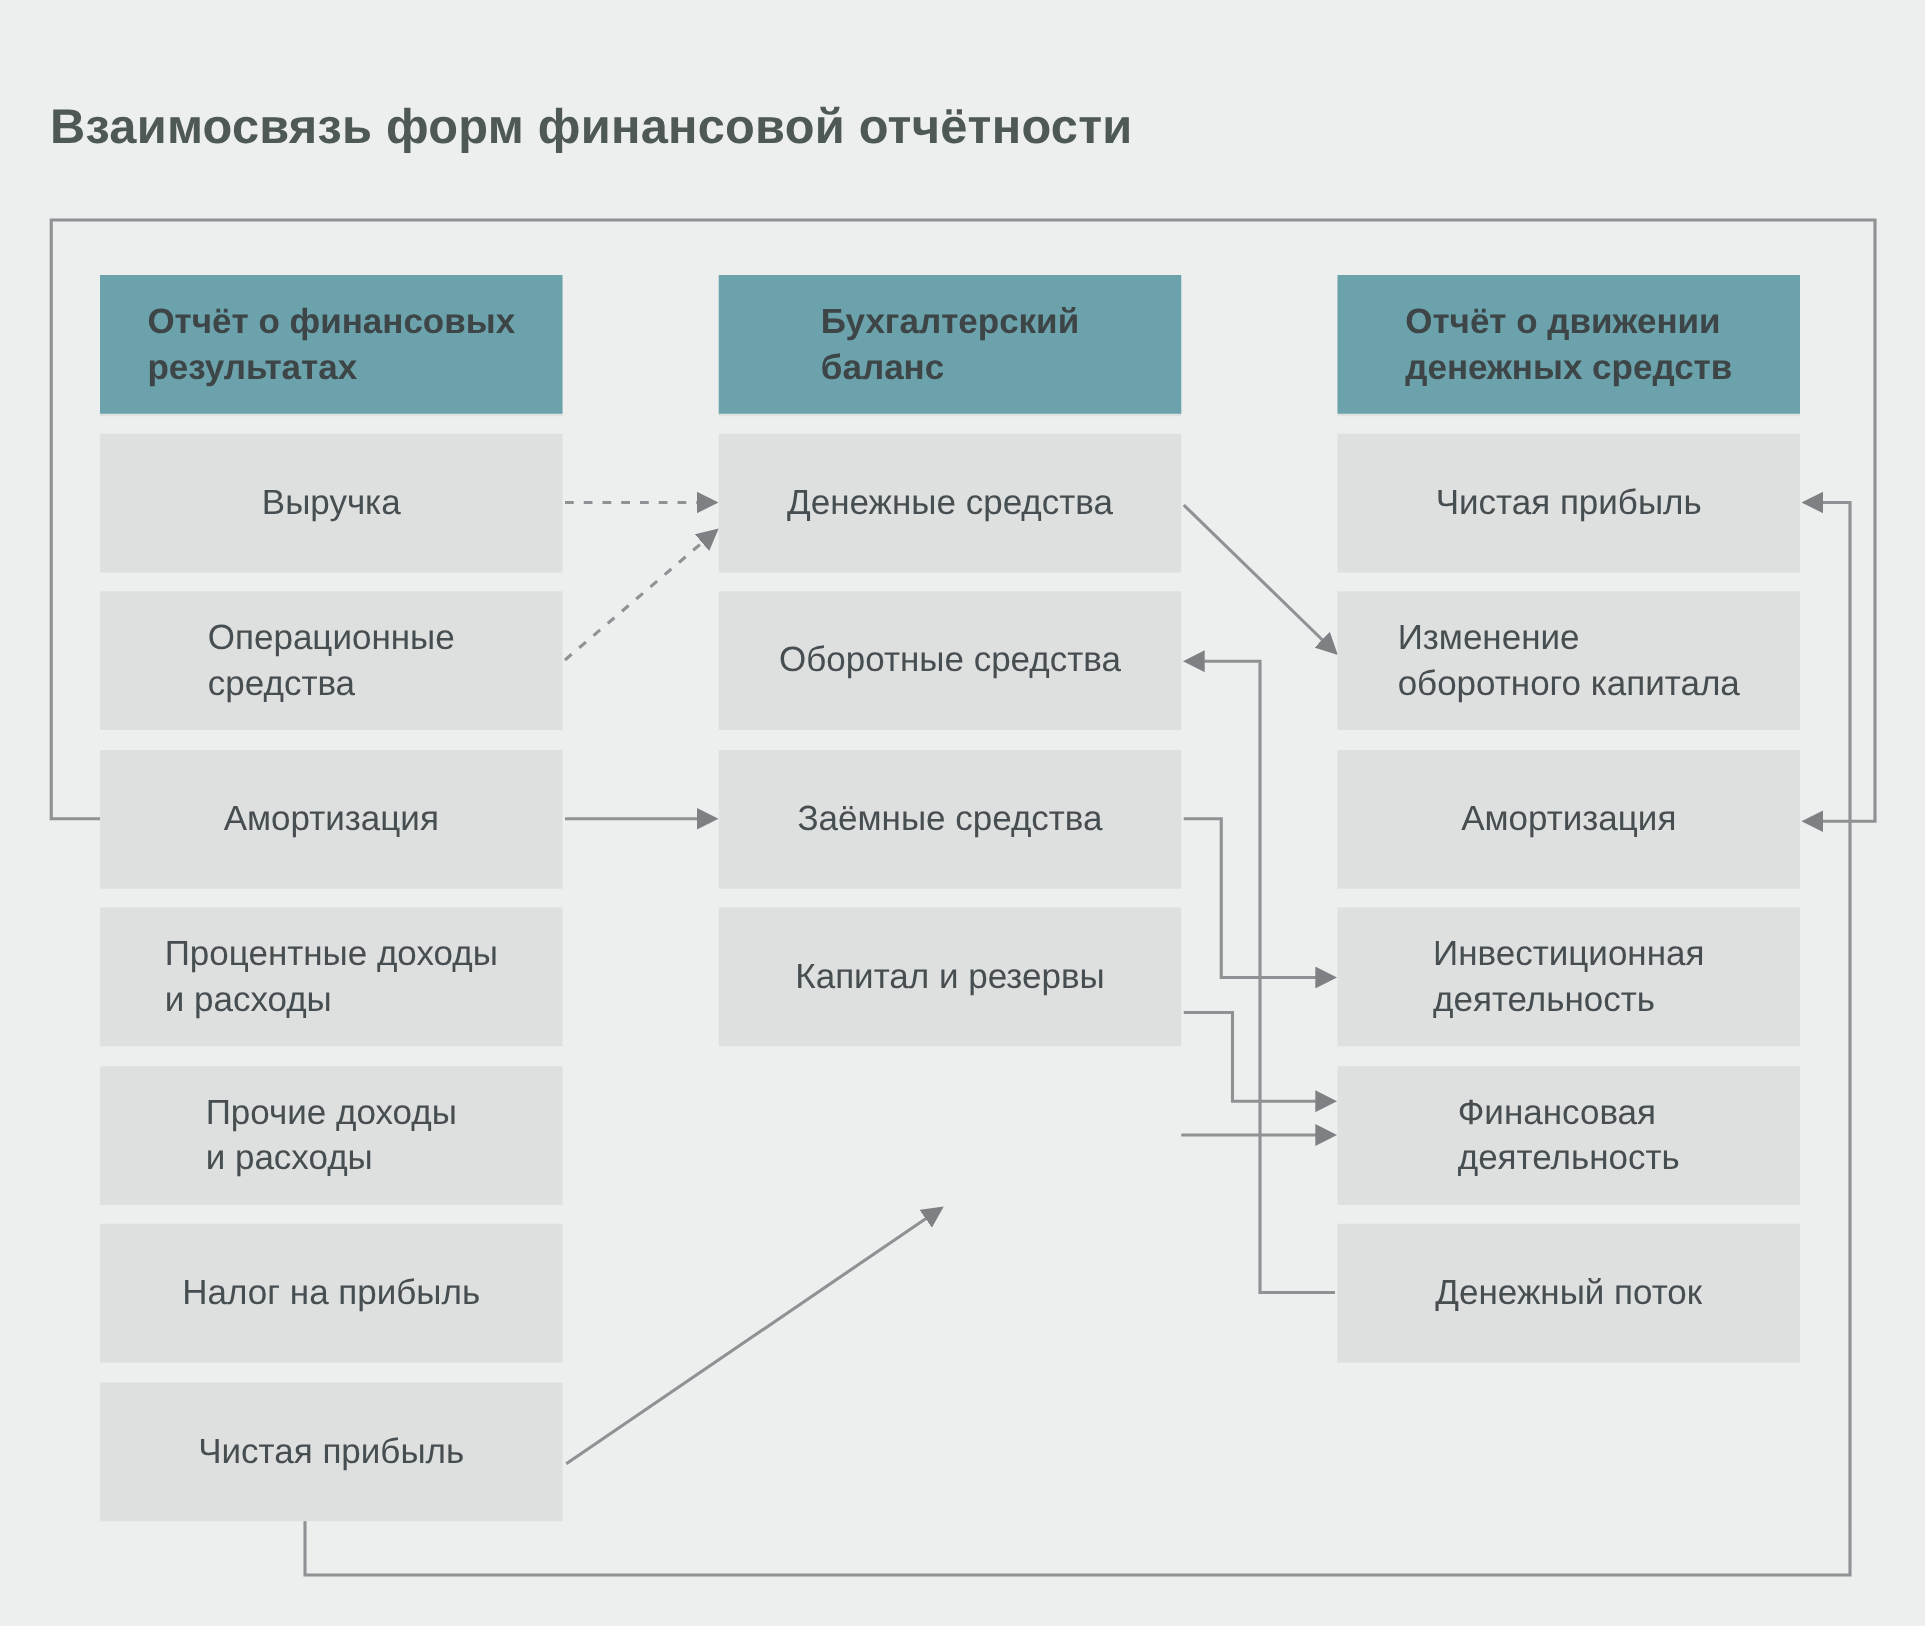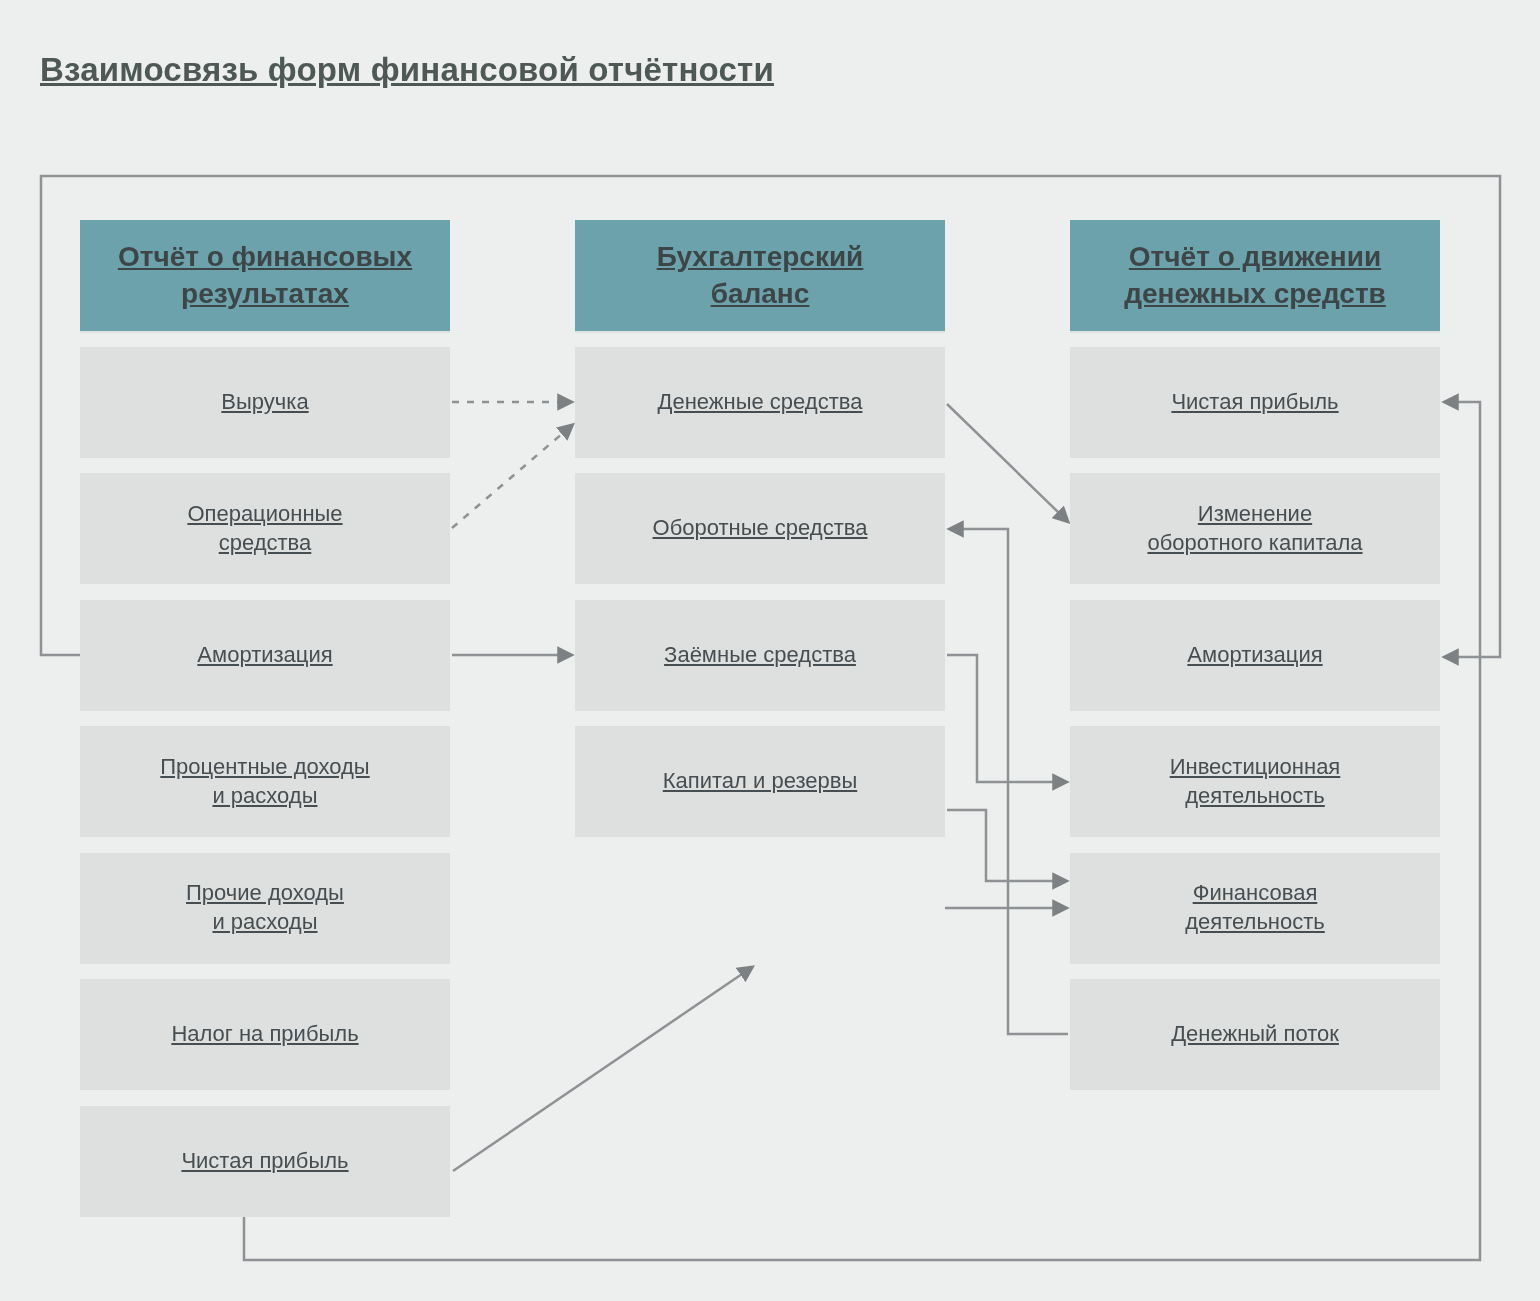--- a/index.html
+++ b/index.html
@@ -11,26 +11,25 @@
   #canvas {
     position: relative;
     width: 1540px;
     height: 1301px;
     background: #EDEEEE;
     overflow: hidden;
   }
   #title {
     position: absolute;
     left: 40px;
-    top: 51px;
-    font-size: 33px;
+    top: 80px;
+    font-size: 39px;
     font-weight: 700;
     color: #4E5956;
     letter-spacing: 0.2px;
-    text-decoration: underline;
   }
   #connectors {
     position: absolute;
     left: 0;
     top: 0;
   }
   .connector {
     fill: none;
     stroke: #8F9294;
     stroke-width: 2.5;
@@ -48,38 +47,36 @@
   }
   #col-income  { left: 80px; }
   #col-balance { left: 575px; }
   #col-cash    { left: 1070px; border-radius: 32px; }
   .header-box, .item-box {
     flex: 0 0 auto;
     height: 111px;
     display: flex;
     align-items: center;
     justify-content: center;
-    text-align: center;
     white-space: pre-line;
     line-height: 1.3;
     padding: 0 10px;
     box-sizing: border-box;
-    text-decoration: underline;
   }
   .header-box {
     background: #6BA2AC;
     color: #3D4547;
     font-size: 28px;
     font-weight: 700;
     box-shadow: 0 2px 0 rgba(0,0,0,0.06);
   }
   .item-box {
     background: #DEDFDF;
     color: #474E51;
-    font-size: 22px;
+    font-size: 28px;
   }
 </style>
 </head>
 <body>
 
 <div id="canvas">
 
   <div id="title">Взаимосвязь форм финансовой отчётности</div>
 
   <svg id="connectors" width="1540" height="1301" viewBox="0 0 1540 1301">

